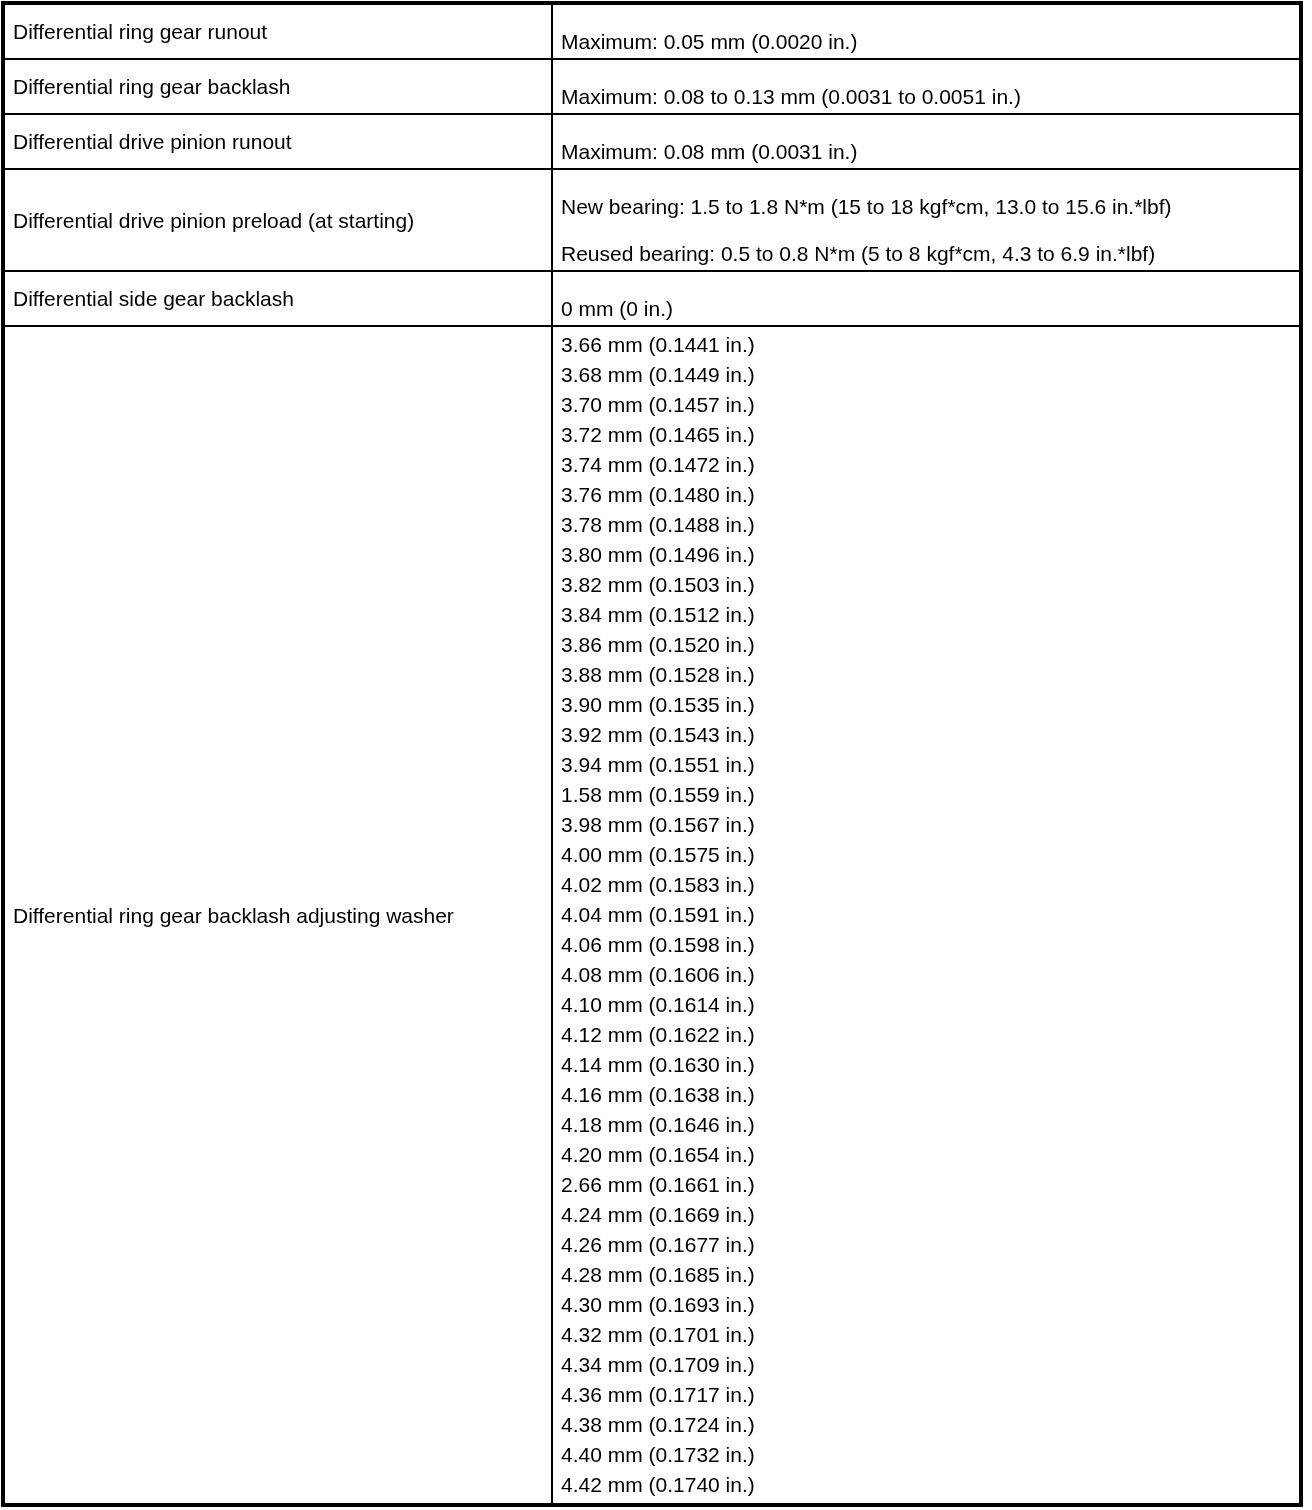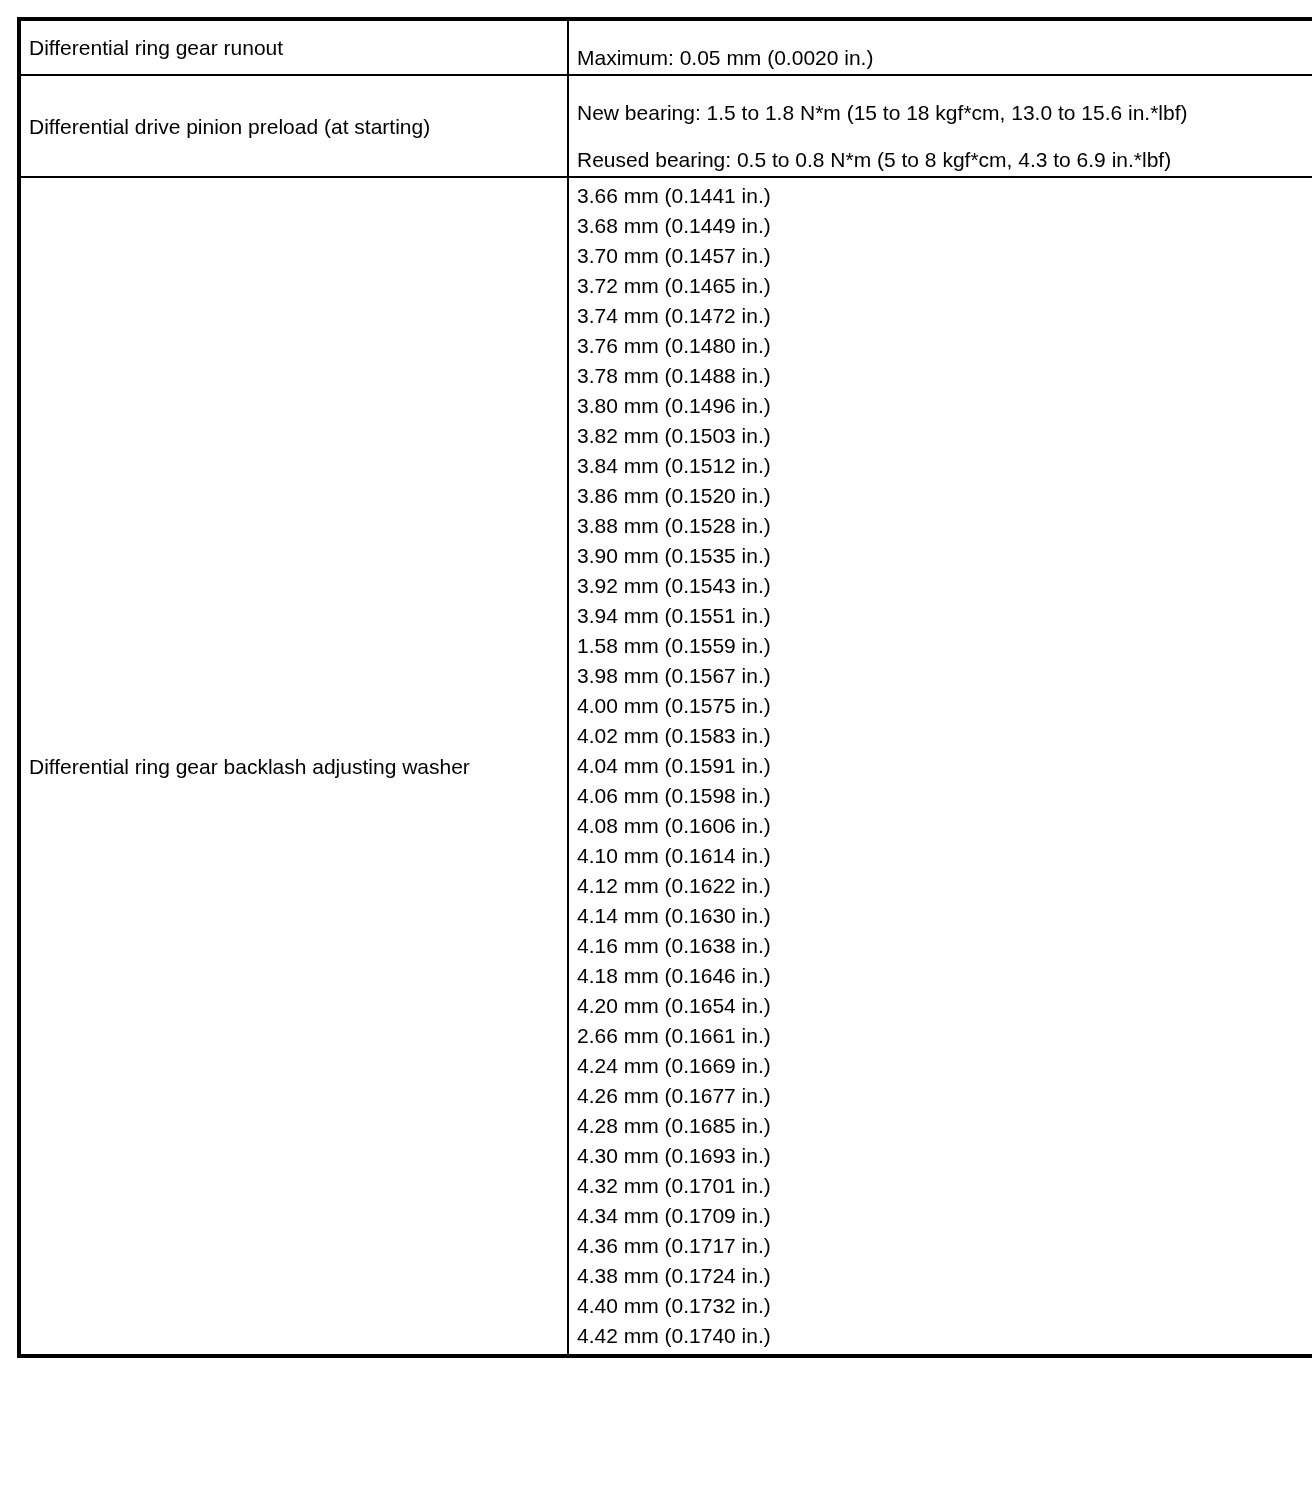--- a/index.html
+++ b/index.html
@@ -5,21 +5,21 @@
   html, body {
     margin: 0;
     padding: 0;
     background: #ffffff;
   }
   .page {
     width: 1312px;
     height: 1510px;
     background: #ffffff;
     box-sizing: border-box;
-    padding: 17px;
+    padding: 1px;
     font-family: "Liberation Sans", "DejaVu Sans", sans-serif;
     color: #000000;
   }
   table.spec-table {
     width: 1302px;
     border-collapse: collapse;
     table-layout: fixed;
     border: 4px solid #000000;
   }
   table.spec-table td {
@@ -55,25 +55,43 @@
 
 <div class="page">
   <table class="spec-table">
     <tbody>
         <tr class="rows-1">
     <td class="label-cell">Differential ring gear runout</td>
     <td class="value-cell">
             <div class="value-line">Maximum: 0.05 mm (0.0020 in.)</div>
           </td>
   </tr>
+        <tr class="rows-1">
+    <td class="label-cell">Differential ring gear backlash</td>
+    <td class="value-cell">
+            <div class="value-line">Maximum: 0.08 to 0.13 mm (0.0031 to 0.0051 in.)</div>
+          </td>
+  </tr>
+        <tr class="rows-1">
+    <td class="label-cell">Differential drive pinion runout</td>
+    <td class="value-cell">
+            <div class="value-line">Maximum: 0.08 mm (0.0031 in.)</div>
+          </td>
+  </tr>
         <tr class="rows-2">
     <td class="label-cell">Differential drive pinion preload (at starting)</td>
     <td class="value-cell">
             <div class="value-line">New bearing: 1.5 to 1.8 N*m (15 to 18 kgf*cm, 13.0 to 15.6 in.*lbf)</div>
             <div class="value-line">Reused bearing: 0.5 to 0.8 N*m (5 to 8 kgf*cm, 4.3 to 6.9 in.*lbf)</div>
+          </td>
+  </tr>
+        <tr class="rows-1">
+    <td class="label-cell">Differential side gear backlash</td>
+    <td class="value-cell">
+            <div class="value-line">0 mm (0 in.)</div>
           </td>
   </tr>
         <tr class="rows-3">
     <td class="label-cell">Differential ring gear backlash adjusting washer</td>
     <td class="value-cell">
             <div class="value-line">3.66 mm (0.1441 in.)</div>
             <div class="value-line">3.68 mm (0.1449 in.)</div>
             <div class="value-line">3.70 mm (0.1457 in.)</div>
             <div class="value-line">3.72 mm (0.1465 in.)</div>
             <div class="value-line">3.74 mm (0.1472 in.)</div>

